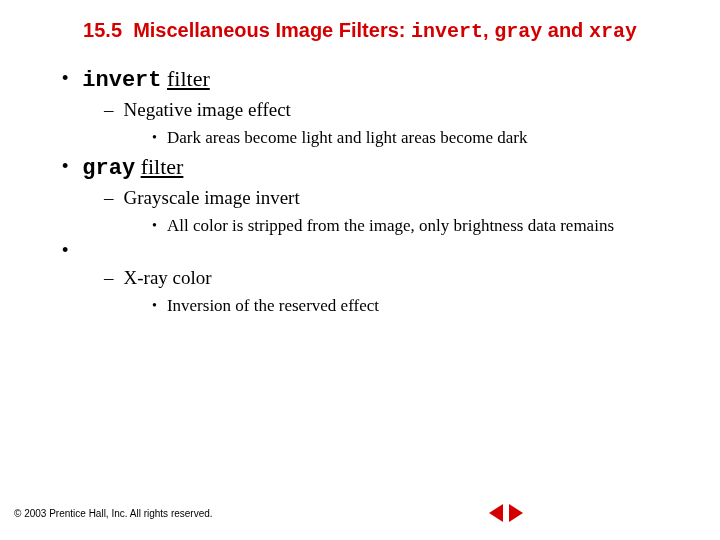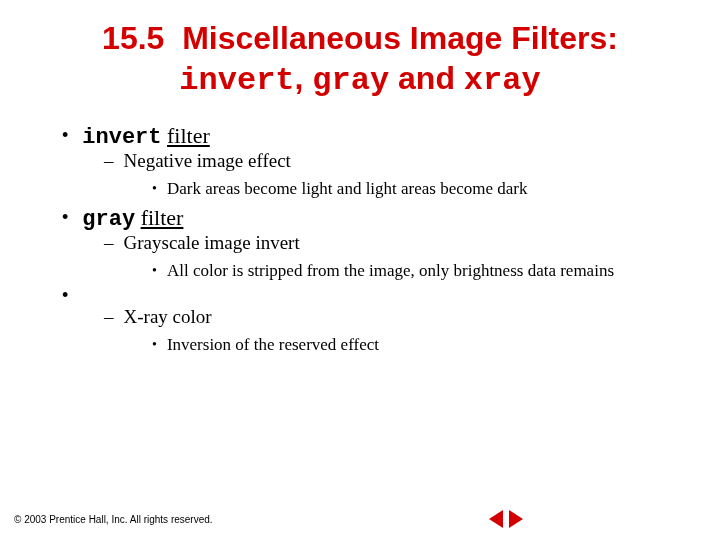--- a/index.html
+++ b/index.html
@@ -8,21 +8,21 @@
     background: #fff;
     font-family: "Times New Roman", Times, serif;
     color: #000;
     position: relative;
     padding: 18px 28px 0 28px;
   }
   .title {
     color: #d40000;
     font-family: Arial, Helvetica, sans-serif;
     font-weight: 700;
-    font-size: 32px;
+    font-size: 20px;
     line-height: 1.25;
     text-align: center;
     margin: 0 40px 22px 40px;
   }
   .mono { font-family: "Courier New", Courier, monospace; font-weight: 700; }
   ul.top { list-style: none; padding-left: 34px; }
   ul.top > li { margin-bottom: 6px; }
   ul.top > li > .row {
     display: flex;
     align-items: baseline;
@@ -31,31 +31,31 @@
   }
   ul.top > li > .row .bullet {
     font-family: Arial, sans-serif;
     font-size: 18px;
     line-height: 1;
     position: relative;
     top: -2px;
   }
   .filter-label .mono { font-size: 22px; }
   .filter-word { font-size: 22px; text-decoration: underline; }
-  ul.sub1 { list-style: none; padding-left: 42px; }
+  ul.sub1 { list-style: none; padding-left: 42px; margin-top: 6px; }
   ul.sub1 > li { font-size: 19px; margin-bottom: 4px; }
   ul.sub1 > li .dash { margin-right: 10px; }
   ul.sub2 { list-style: none; padding-left: 48px; margin-top: 6px; }
   ul.sub2 > li { font-size: 17px; margin-bottom: 4px; display: flex; gap: 10px; align-items: baseline; }
   ul.sub2 > li .dot { font-size: 14px; position: relative; top: -1px; }
   ul.sub2 > li .txt { max-width: 470px; line-height: 1.25; }
   .footer {
     position: absolute;
     left: 14px;
-    bottom: 12px;
+    bottom: 18px;
     display: flex;
     align-items: center;
     gap: 16px;
   }
   .footer-text {
     font-family: Arial, Helvetica, sans-serif;
     font-size: 10px;
     color: #000;
     margin-right: 260px;
     white-space: nowrap;

